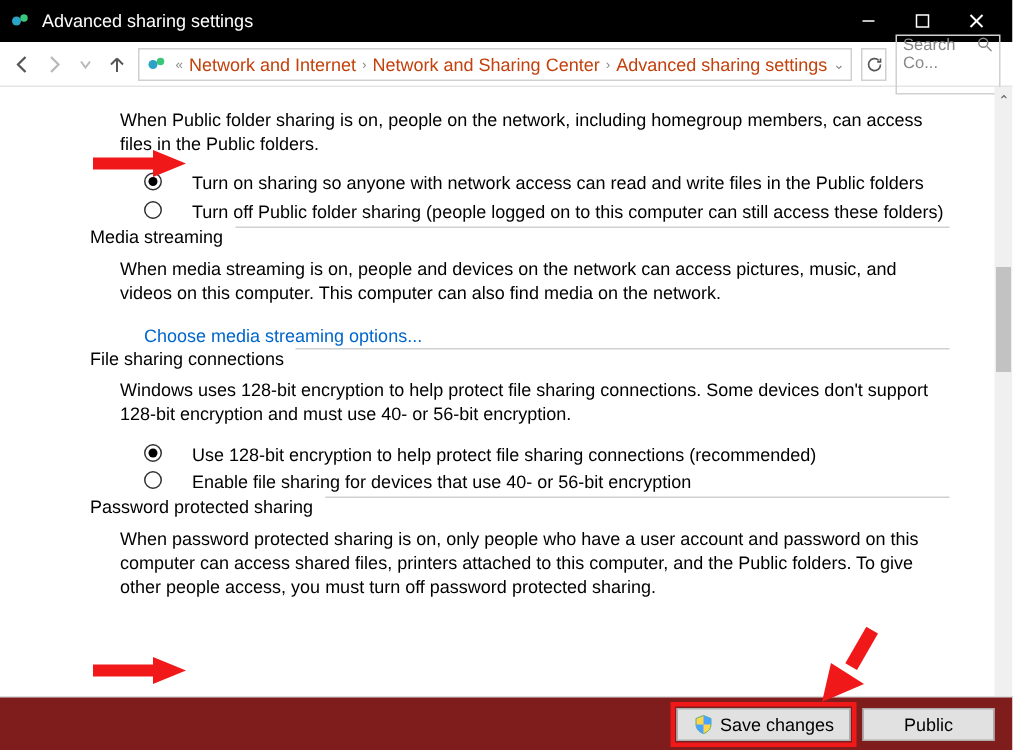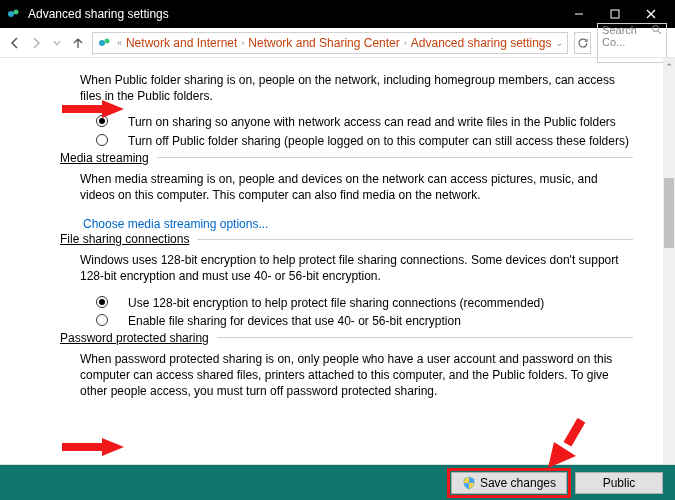--- a/index.html
+++ b/index.html
@@ -26,26 +26,26 @@
 .content { position: absolute; top: 58px; bottom: 36px; left: 0; right: 12px; overflow: hidden; padding: 8px 0 0 0; }
 .scroll-hint{position:absolute; top:58px; right:0; width:12px; bottom:36px; background:#f0f0f0;}
 .scroll-hint .thumb{position:absolute; left:1px; right:1px; top:120px; height:70px; background:#c2c2c2;}
 .scroll-caret{position:absolute; top:62px; right:2px; color:#666; font-size:9px;}
 
 .block { padding-left: 80px; padding-right: 30px; font-size: 12px; color: #000; }
 .desc { margin: 6px 0 10px 0; line-height: 1.35; }
 .radio-row { display: flex; align-items: flex-start; gap: 20px; margin: 2px 0 2px 16px; line-height:1.35; }
 .radio { width: 12px; height: 12px; border: 1px solid #333; border-radius: 50%; flex: none; margin-top:1px; display:flex; align-items:center; justify-content:center;}
 .radio.sel::after { content:""; width:6px; height:6px; background:#000; border-radius:50%; }
-.sect-header { display:flex; align-items:center; margin: 1px 0 4px -20px; font-size:12px;text-decoration:underline; }
+.sect-header { display:flex; align-items:flex-start; margin: 1px 0 4px -20px; font-size:12px; }
 .sect-header .label{ white-space:nowrap; margin-right:8px;}
 .sect-header .rule{ flex:1; height:1px; background:#d0d0d0;}
-.link { color: #0066cc; margin-left:3px; display:inline-block; margin-top:4px;}
-
-.footer { position:absolute; bottom:0; left:0; right:0; height:36px; background:#0f766e; border-top:1px solid #ddd; display:flex; align-items:center; justify-content:flex-end; padding:0 12px; gap:8px;}
+.link { color: #0066cc; margin-left:16px; display:inline-block; margin-top:4px;}
+
+.footer { position:absolute; bottom:0; left:0; right:0; height:36px; background:#7f1d1d; border-top:1px solid #ddd; display:flex; align-items:center; justify-content:flex-end; padding:0 12px; gap:8px;}
 .btn { height:22px; min-width:88px; border:1px solid #adadad; background:#e1e1e1; font-size:12px; display:flex; align-items:center; justify-content:center; gap:4px; padding:0 10px;}
 .shield{width:14px;height:14px;}
 .btn.save{ outline:3px solid #f01818; outline-offset:1px;}
 
 .red-arrow { position:absolute; pointer-events:none; }
 .red-arrow svg polygon, .red-arrow svg rect { fill:#f01818; }
 </style>
 </head>
 <body>
 

